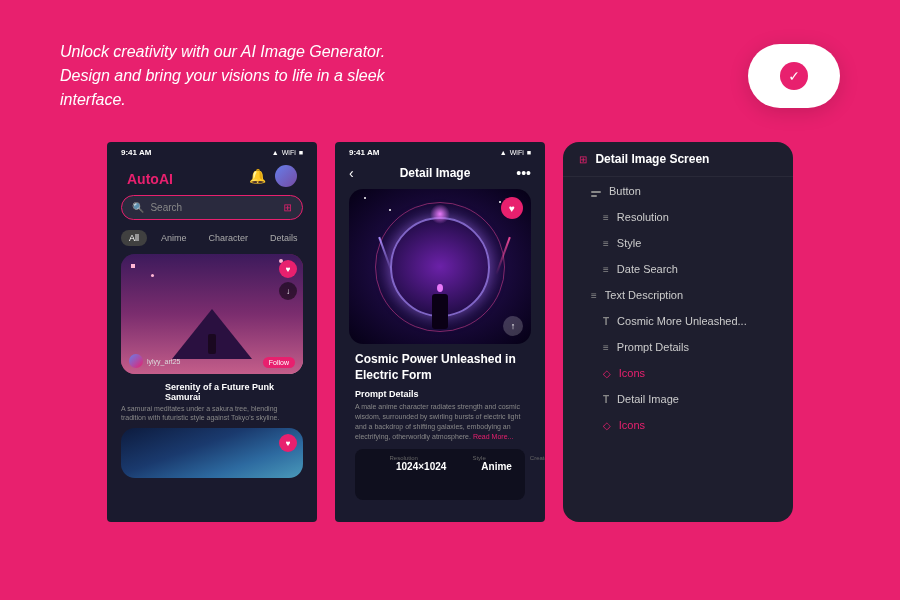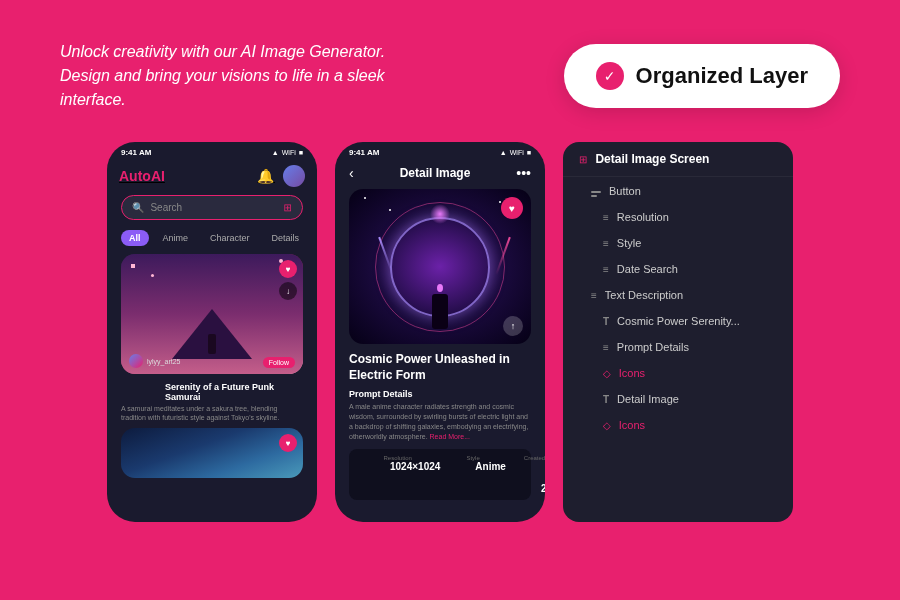--- a/index.html
+++ b/index.html
@@ -59,21 +59,21 @@
       display: flex;
       justify-content: center;
       align-items: flex-start;
       gap: 18px;
       padding: 0 40px;
     }
 
     
     .phone {
       background: #1a1a2e;
-      border-radius: 28px;
+      border-radius: 4px;
       overflow: hidden;
       position: relative;
       flex-shrink: 0;
     }
 
     .phone-1 {
       width: 210px;
       height: 380px;
     }
 
@@ -95,23 +95,22 @@
       display: flex;
       gap: 3px;
       align-items: center;
       font-size: 7px;
     }
 
     
     .phone1-header {
       display: flex;
       justify-content: space-between;
-      align-items: center;
-      padding: 4px 12px 8px;
-      text-decoration: underline;
+      align-items: flex-end;
+      padding: 4px 20px 8px;
     }
     .auto-ai-logo {
       font-size: 14px;
       font-weight: 700;
       color: white;
     }
     .auto-ai-logo span {
       color: #e8206e;
     }
     .header-icons {
@@ -166,23 +165,22 @@
       padding: 0 14px 8px;
     }
     .filter-tab {
       padding: 3px 8px;
       border-radius: 12px;
       font-size: 9px;
       color: #aaa;
       background: transparent;
     }
     .filter-tab.active {
-      background: #8b5cf6;
-      color: white;
-      font-weight: bold;
+      background: #404040;
+      color: white;
     }
 
     
     .image-card {
       margin: 0 14px 8px;
       border-radius: 14px;
       overflow: hidden;
       position: relative;
       height: 120px;
     }
@@ -388,21 +386,21 @@
       background: rgba(255,255,255,0.2);
       border-radius: 50%;
       display: flex;
       align-items: center;
       justify-content: center;
       color: white;
       font-size: 9px;
     }
 
     .detail-content {
-      padding: 0 14px;
+      padding: 0 20px;
     }
     .detail-image-title {
       font-size: 12px;
       font-weight: 700;
       color: white;
       line-height: 1.3;
       margin-bottom: 6px;
     }
     .prompt-label {
       font-size: 9px;
@@ -510,21 +508,20 @@
 </head>
 <body>
 
 <div class="top-section">
   <p class="tagline" style="white-space: pre-line; font-style: italic;">Unlock creativity with our AI Image Generator.
 Design and bring your visions to life in a sleek interface.</p>
   <div class="organized-badge">
     <div class="check-circle">
       <span>✓</span>
     </div>
-    <span class="badge-text">Organized Layer</span>
   </div>
 </div>
 
 <div class="phones-area">
 
   <div class="phone phone-1">
     <div class="status-bar">
       <span style="font-size:8px; color:white; font-weight:600;">9:41 AM</span>
       <div class="status-icons">
         <span>▲</span>
@@ -685,21 +682,21 @@
       <span class="layer-name">Date Search</span>
     </div>
 
     <div class="layer-item layer-indent">
       <span class="layer-icon">≡</span>
       <span class="layer-name">Text Description</span>
     </div>
 
     <div class="layer-item layer-indent-2">
       <span class="layer-icon" style="font-weight:700;font-size:10px;">T</span>
-      <span class="layer-name">Cosmic Power Serenity...</span>
+      <span class="layer-name">Cosmic More Unleashed...</span>
     </div>
 
     <div class="layer-item layer-indent-2">
       <span class="layer-icon">≡</span>
       <span class="layer-name">Prompt Details</span>
     </div>
 
 
     <div class="layer-item layer-indent-2">
       <span class="layer-icon" style="color:#e8206e;">◇</span>

